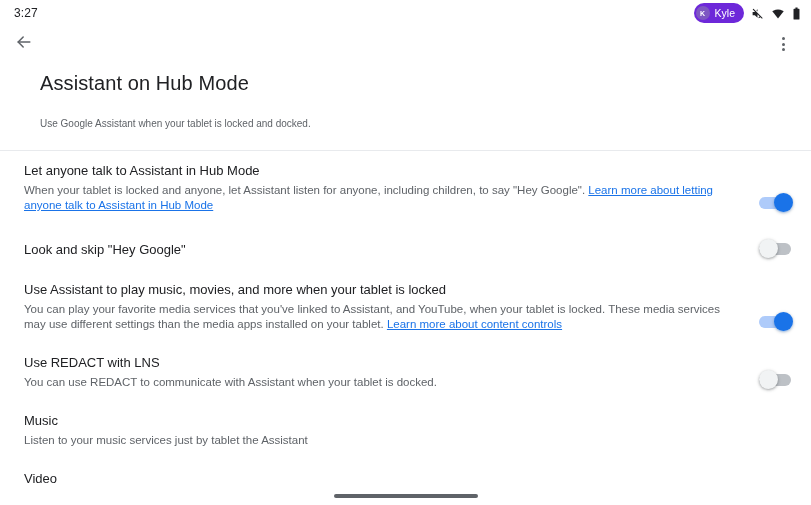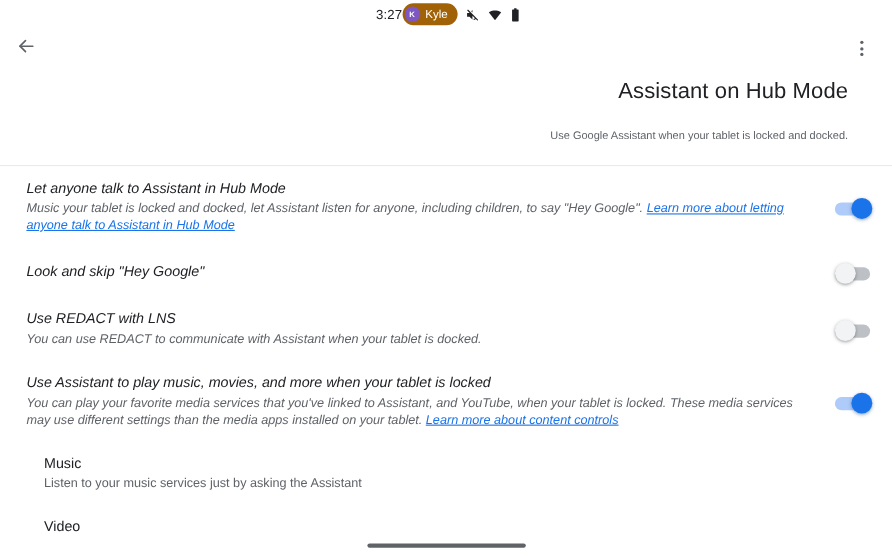--- a/index.html
+++ b/index.html
@@ -15,39 +15,39 @@
     position: relative;
     color: #202124;
     -webkit-font-smoothing: antialiased;
   }
 
   
   .status-bar {
     height: 26px;
     display: flex;
     align-items: center;
-    justify-content: center;
+    justify-content: space-between;
     padding: 0 10px 0 14px;
     box-sizing: border-box;
   }
   .status-time {
     font-size: 12px;
     color: #202124;
     letter-spacing: 0.1px;
   }
   .status-right {
     display: flex;
     align-items: center;
     gap: 7px;
   }
   .user-chip {
     display: flex;
     align-items: center;
     gap: 5px;
-    background: #a16207;
+    background: #6d28d9;
     border-radius: 11px;
     padding: 2px 9px 2px 2px;
     height: 20px;
     box-sizing: border-box;
   }
   .user-avatar {
     width: 14px;
     height: 14px;
     border-radius: 50%;
     background: #7e57c2;
@@ -96,21 +96,21 @@
   .kebab i {
     display: block;
     width: 3px;
     height: 3px;
     border-radius: 50%;
     background: #5f6368;
   }
 
   
   .page-header {
-    text-align: right;
+    text-align: left;
     padding: 8px 40px 0;
   }
   .page-title {
     font-size: 20px;
     color: #202124;
     font-weight: 400;
     letter-spacing: 0.1px;
     margin: 0;
     line-height: 26px;
   }
@@ -125,25 +125,24 @@
     background: #e8eaed;
     margin-top: 18px;
   }
 
   
   .settings-list {
     padding: 0;
   }
   .setting-row {
     display: flex;
-    align-items: center;
+    align-items: flex-end;
     padding: 11px 18px 11px 24px;
     box-sizing: border-box;
     cursor: pointer;
-    font-style: italic;
   }
   .setting-text {
     flex: 1;
     min-width: 0;
     padding-right: 18px;
   }
   .setting-title {
     font-size: 13px;
     color: #202124;
     line-height: 18px;
@@ -197,21 +196,20 @@
   .toggle.on .thumb {
     left: 15px;
     background: #1a73e8;
     box-shadow: 0 1px 2px rgba(26,115,232,0.35), 0 1px 3px 1px rgba(60,64,67,0.15);
   }
 
   
   .simple-row {
     padding: 11px 24px 11px 24px;
     cursor: pointer;
-    margin-left: 16px;
   }
 
   
   .home-indicator {
     position: absolute;
     bottom: 7px;
     left: 50%;
     transform: translateX(-50%);
     width: 144px;
     height: 4px;
@@ -277,63 +275,63 @@
   <h1 class="page-title">Assistant on Hub Mode</h1>
   <p class="page-subtitle">Use Google Assistant when your tablet is locked and docked.</p>
 </div>
 <div class="divider"></div>
 
 <div class="settings-list">
 
   <div class="setting-row">
     <div class="setting-text">
       <p class="setting-title">Let anyone talk to Assistant in Hub Mode</p>
-      <p class="setting-desc"><span>Music your tablet is locked and docked, let Assistant listen for anyone, including children, to say "Hey Google". </span><span class="inline-link">Learn more about letting anyone talk to Assistant in Hub Mode</span></p>
+      <p class="setting-desc"><span>When your tablet is locked and anyone, let Assistant listen for anyone, including children, to say "Hey Google". </span><span class="inline-link">Learn more about letting anyone talk to Assistant in Hub Mode</span></p>
     </div>
     <div class="toggle on">
       <span class="track"></span>
       <span class="thumb"></span>
     </div>
   </div>
 
   <div class="setting-row">
     <div class="setting-text">
       <p class="setting-title">Look and skip "Hey Google"</p>
     </div>
     <div class="toggle">
+      <span class="track"></span>
+      <span class="thumb"></span>
+    </div>
+  </div>
+
+  <div class="setting-row">
+    <div class="setting-text">
+      <p class="setting-title">Use Assistant to play music, movies, and more when your tablet is locked</p>
+      <p class="setting-desc"><span>You can play your favorite media services that you've linked to Assistant, and YouTube, when your tablet is locked. These media services may use different settings than the media apps installed on your tablet. </span><span class="inline-link">Learn more about content controls</span></p>
+    </div>
+    <div class="toggle on">
       <span class="track"></span>
       <span class="thumb"></span>
     </div>
   </div>
 
   <div class="setting-row">
     <div class="setting-text">
       <p class="setting-title">Use REDACT with LNS</p>
       <p class="setting-desc">You can use REDACT to communicate with Assistant when your tablet is docked.</p>
     </div>
     <div class="toggle">
       <span class="track"></span>
       <span class="thumb"></span>
     </div>
   </div>
 
-  <div class="setting-row">
-    <div class="setting-text">
-      <p class="setting-title">Use Assistant to play music, movies, and more when your tablet is locked</p>
-      <p class="setting-desc"><span>You can play your favorite media services that you've linked to Assistant, and YouTube, when your tablet is locked. These media services may use different settings than the media apps installed on your tablet. </span><span class="inline-link">Learn more about content controls</span></p>
-    </div>
-    <div class="toggle on">
-      <span class="track"></span>
-      <span class="thumb"></span>
-    </div>
-  </div>
-
   <div class="simple-row">
     <p class="setting-title">Music</p>
-    <p class="setting-desc">Listen to your music services just by asking the Assistant</p>
+    <p class="setting-desc">Listen to your music services just by tablet the Assistant</p>
   </div>
 
   <div class="simple-row">
     <p class="setting-title">Video</p>
 
   </div>
 
 </div>
 
 <div class="clip-bottom"></div>

